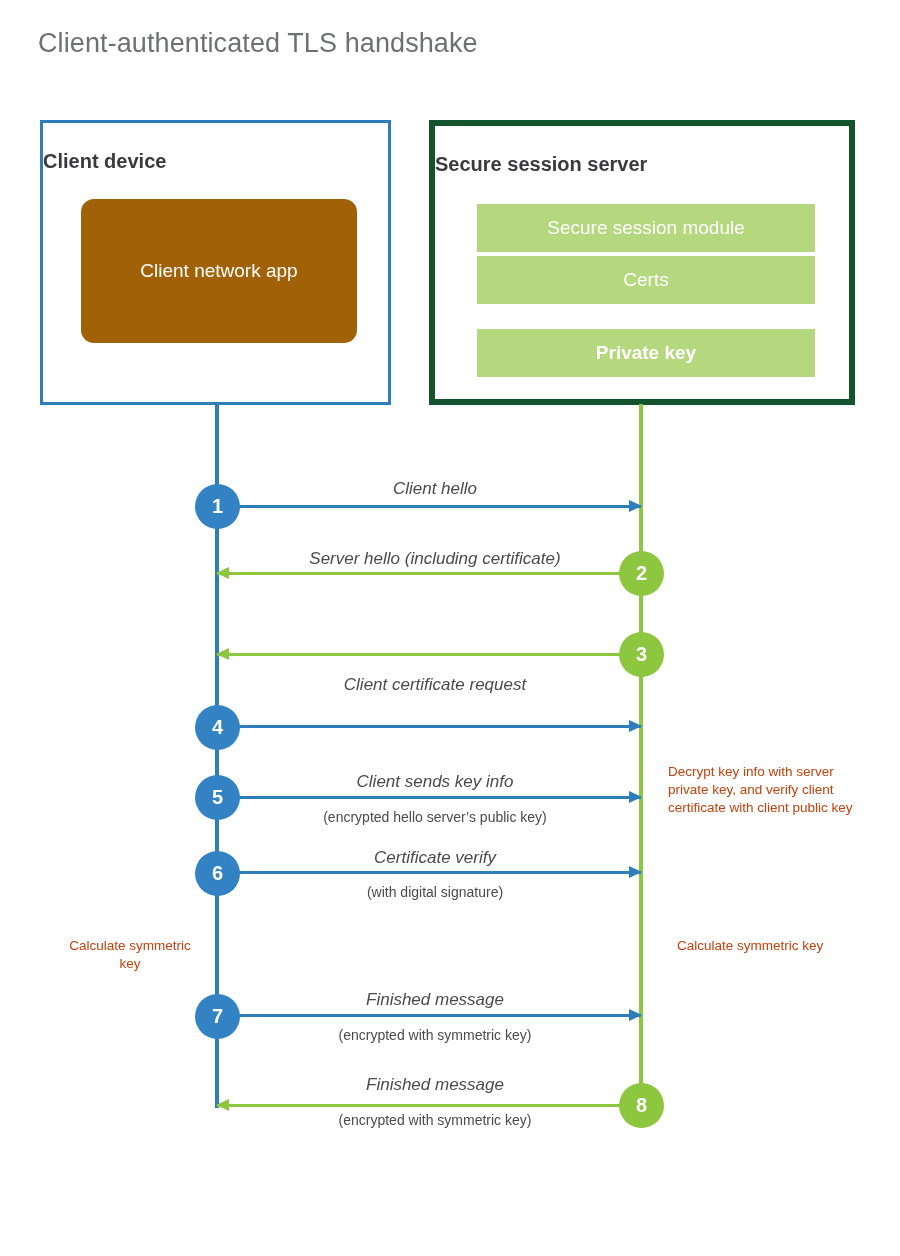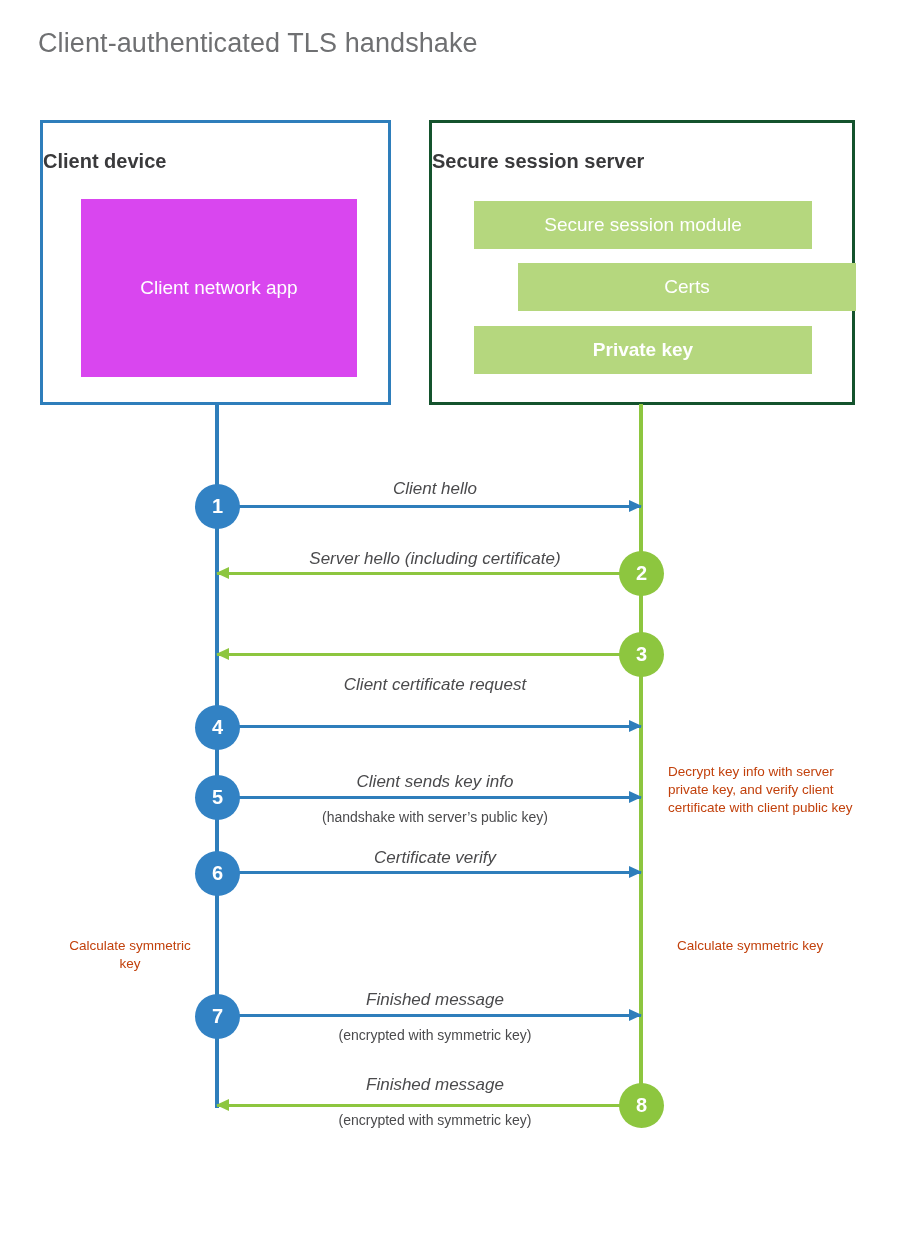--- a/index.html
+++ b/index.html
@@ -45,21 +45,21 @@
     top: 120px;
     width: 351px;
     height: 285px;
     border: 3px solid #2e7ebb;
   }
   .party-box.server {
     left: 429px;
     top: 120px;
     width: 426px;
     height: 285px;
-    border: 3px solid #14532d;
+    border: 6px solid #14532d;
   }
   .party-title {
     position: absolute;
     left: 0;
     right: 0;
     top: 27px;
     font-size: 20px;
     font-weight: bold;
     color: #3a3a3c;
   }
@@ -70,34 +70,35 @@
     align-items: center;
     justify-content: center;
     text-align: center;
     color: #ffffff;
     font-size: 19px;
     font-weight: 400;
     line-height: 1.28;
     box-sizing: border-box;
   }
   .inner-block.blue {
-    background: #d946ef;
+    background: #a16207;
     left: 38px;
     top: 76px;
     width: 276px;
-    height: 178px;
+    height: 144px;
+    border-radius: 13px;
   }
   .inner-block.green {
     background: #b5d77e;
     left: 42px;
     width: 338px;
     height: 48px;
   }
   .inner-block.green.g1 { top: 78px; }
-  .inner-block.green.g2 { top: 140px; margin-left: 44px; }
+  .inner-block.green.g2 { top: 130px; }
   .inner-block.green.g3 { top: 203px; font-weight: bold; }
 
   
   .lifeline {
     position: absolute;
     width: 4px;
   }
   .lifeline.client-line {
     left: 215px;
     top: 404px;
@@ -238,27 +239,28 @@
 
   <div class="msg-arrow blue to-right" style="left:217px; top:725px; width:424px;">
       <span class="head"></span>
     </div>
   <div class="step-badge blue" style="left:195px; top:705px;">4</div>
 
   <div class="msg-arrow blue to-right" style="left:217px; top:796px; width:424px;">
       <span class="head"></span>
     </div>
   <div class="msg-label" style="left:229px; top:772px; width:412px;">Client sends key info</div>
-  <div class="msg-sublabel" style="left:229px; top:809px; width:412px;">(handshake with server’s public key)</div>
+  <div class="msg-sublabel" style="left:229px; top:809px; width:412px;">(encrypted hello server’s public key)</div>
   <div class="step-badge blue" style="left:195px; top:775px;">5</div>
 
   <div class="msg-arrow blue to-right" style="left:217px; top:871px; width:424px;">
       <span class="head"></span>
     </div>
   <div class="msg-label" style="left:229px; top:848px; width:412px;">Certificate verify</div>
+  <div class="msg-sublabel" style="left:229px; top:884px; width:412px;">(with digital signature)</div>
   <div class="step-badge blue" style="left:195px; top:851px;">6</div>
 
   <div class="msg-arrow blue to-right" style="left:217px; top:1014px; width:424px;">
       <span class="head"></span>
     </div>
   <div class="msg-label" style="left:229px; top:990px; width:412px;">Finished message</div>
   <div class="msg-sublabel" style="left:229px; top:1027px; width:412px;">(encrypted with symmetric key)</div>
   <div class="step-badge blue" style="left:195px; top:994px;">7</div>
 
   <div class="msg-arrow green to-left" style="left:217px; top:1104px; width:424px;">

